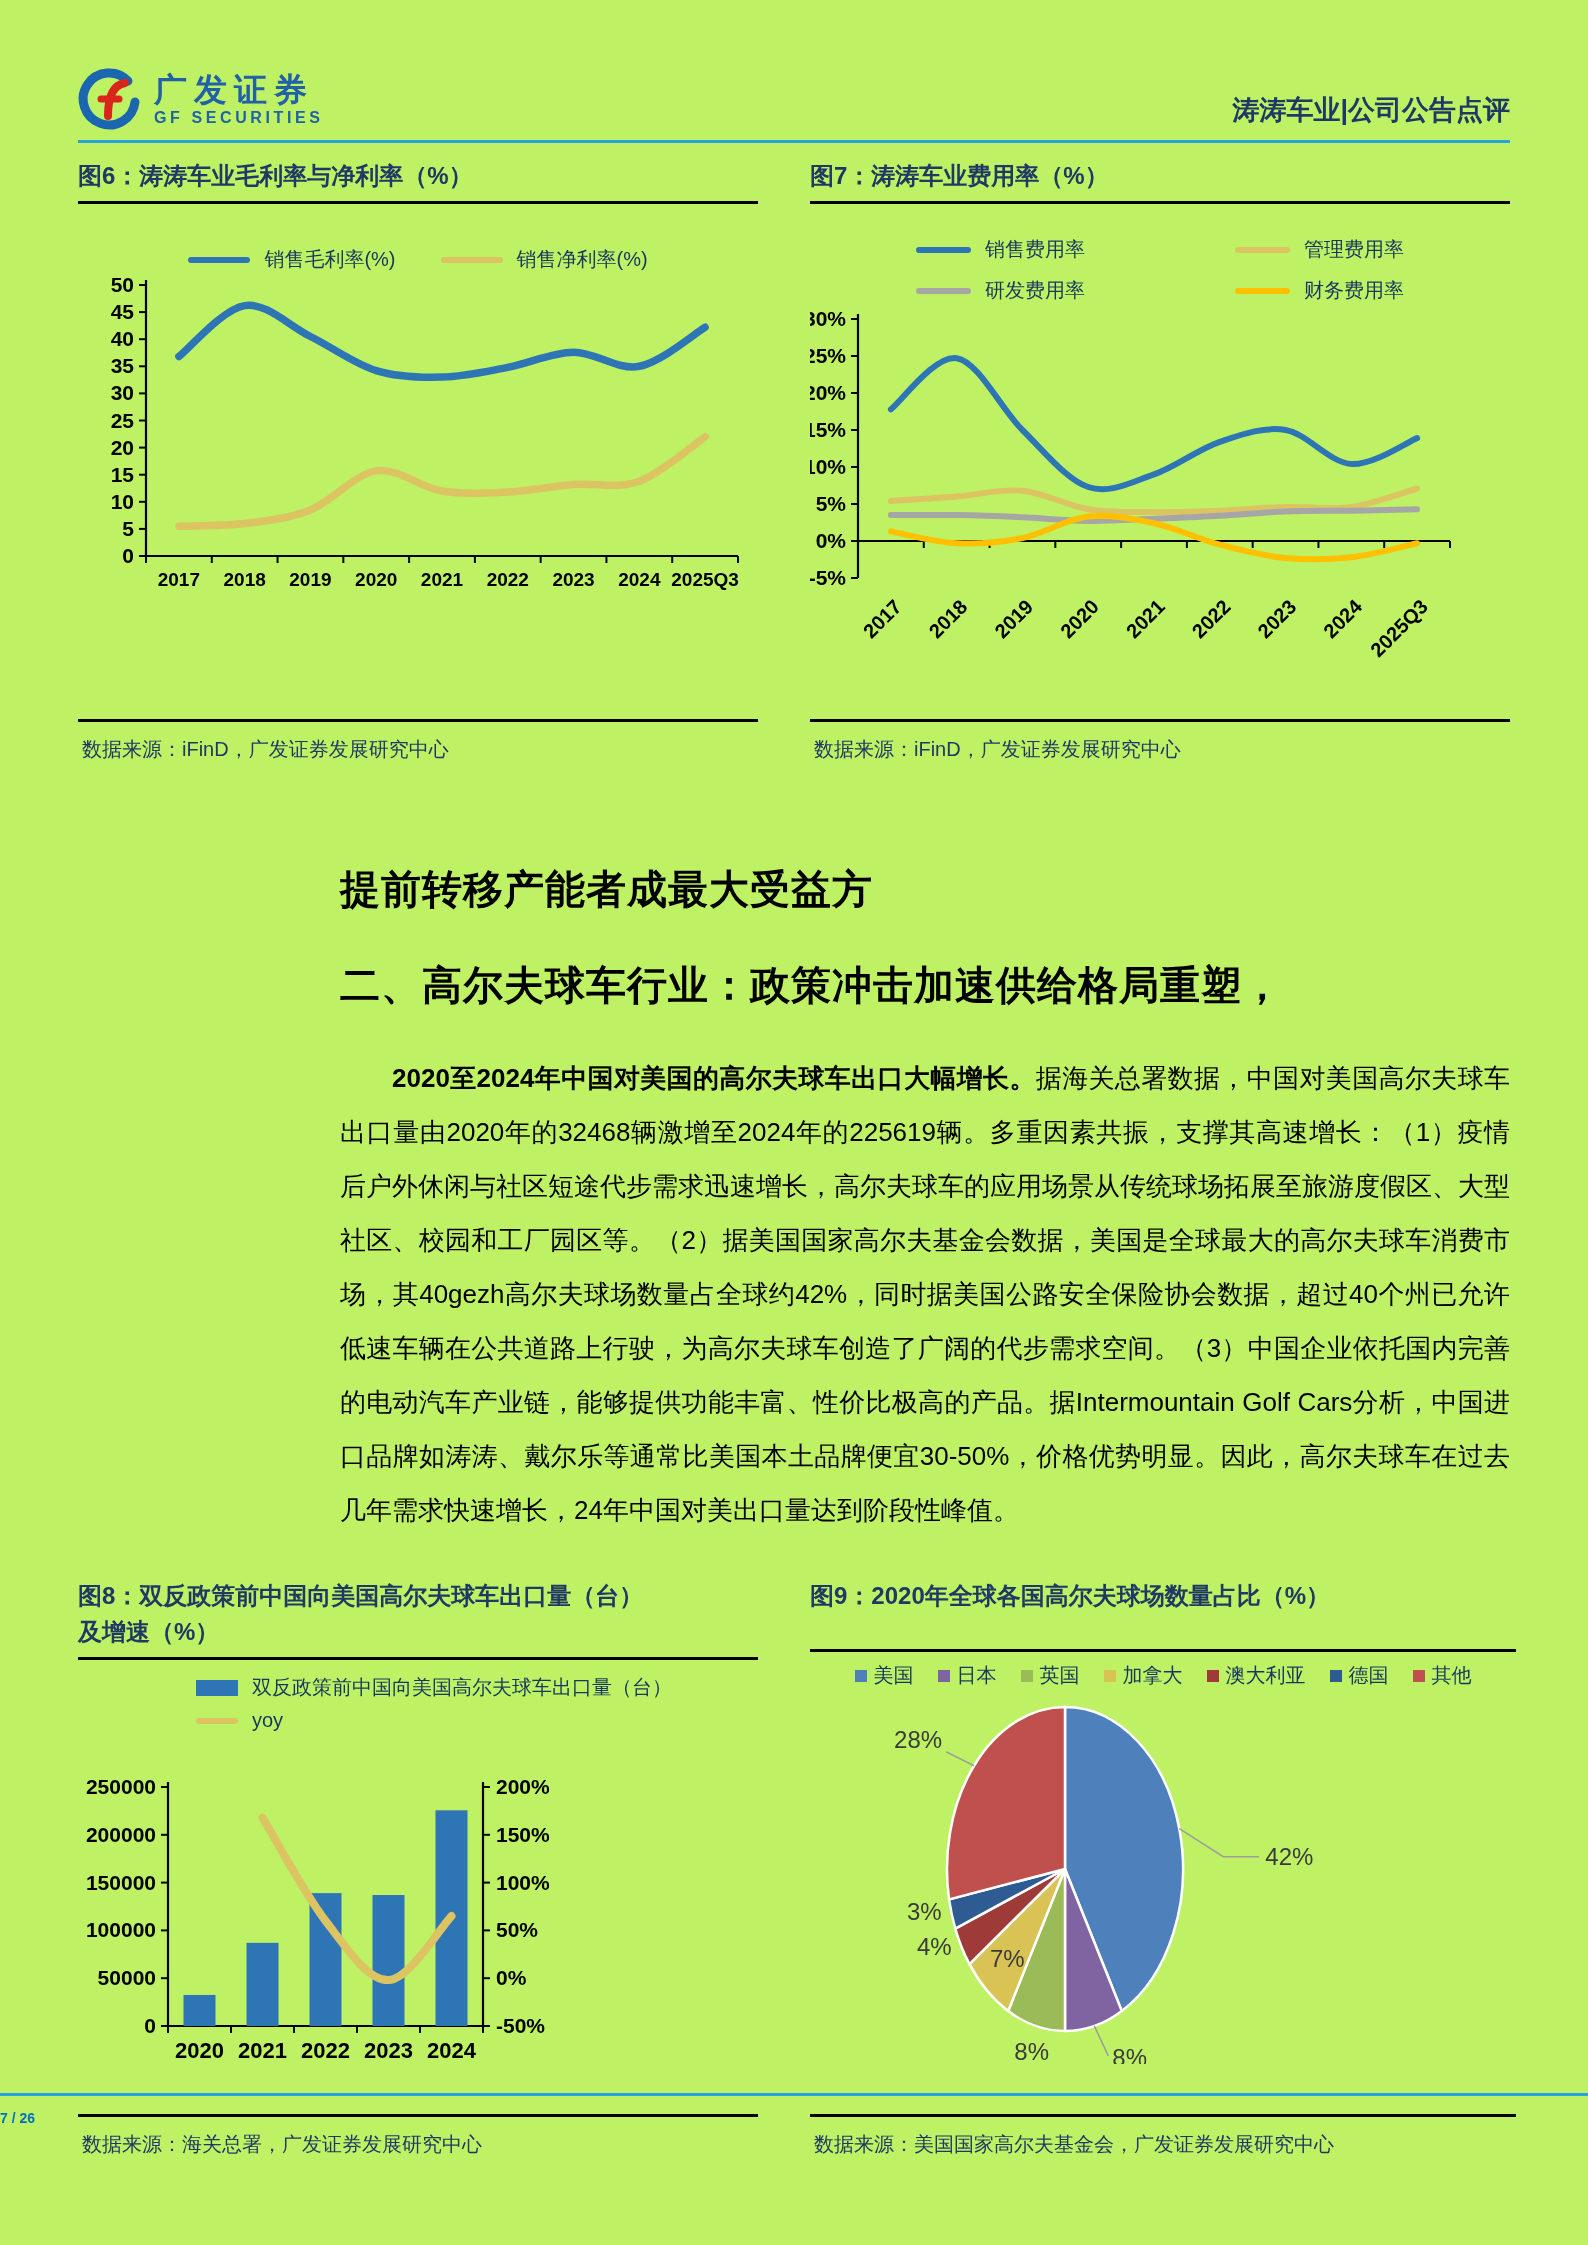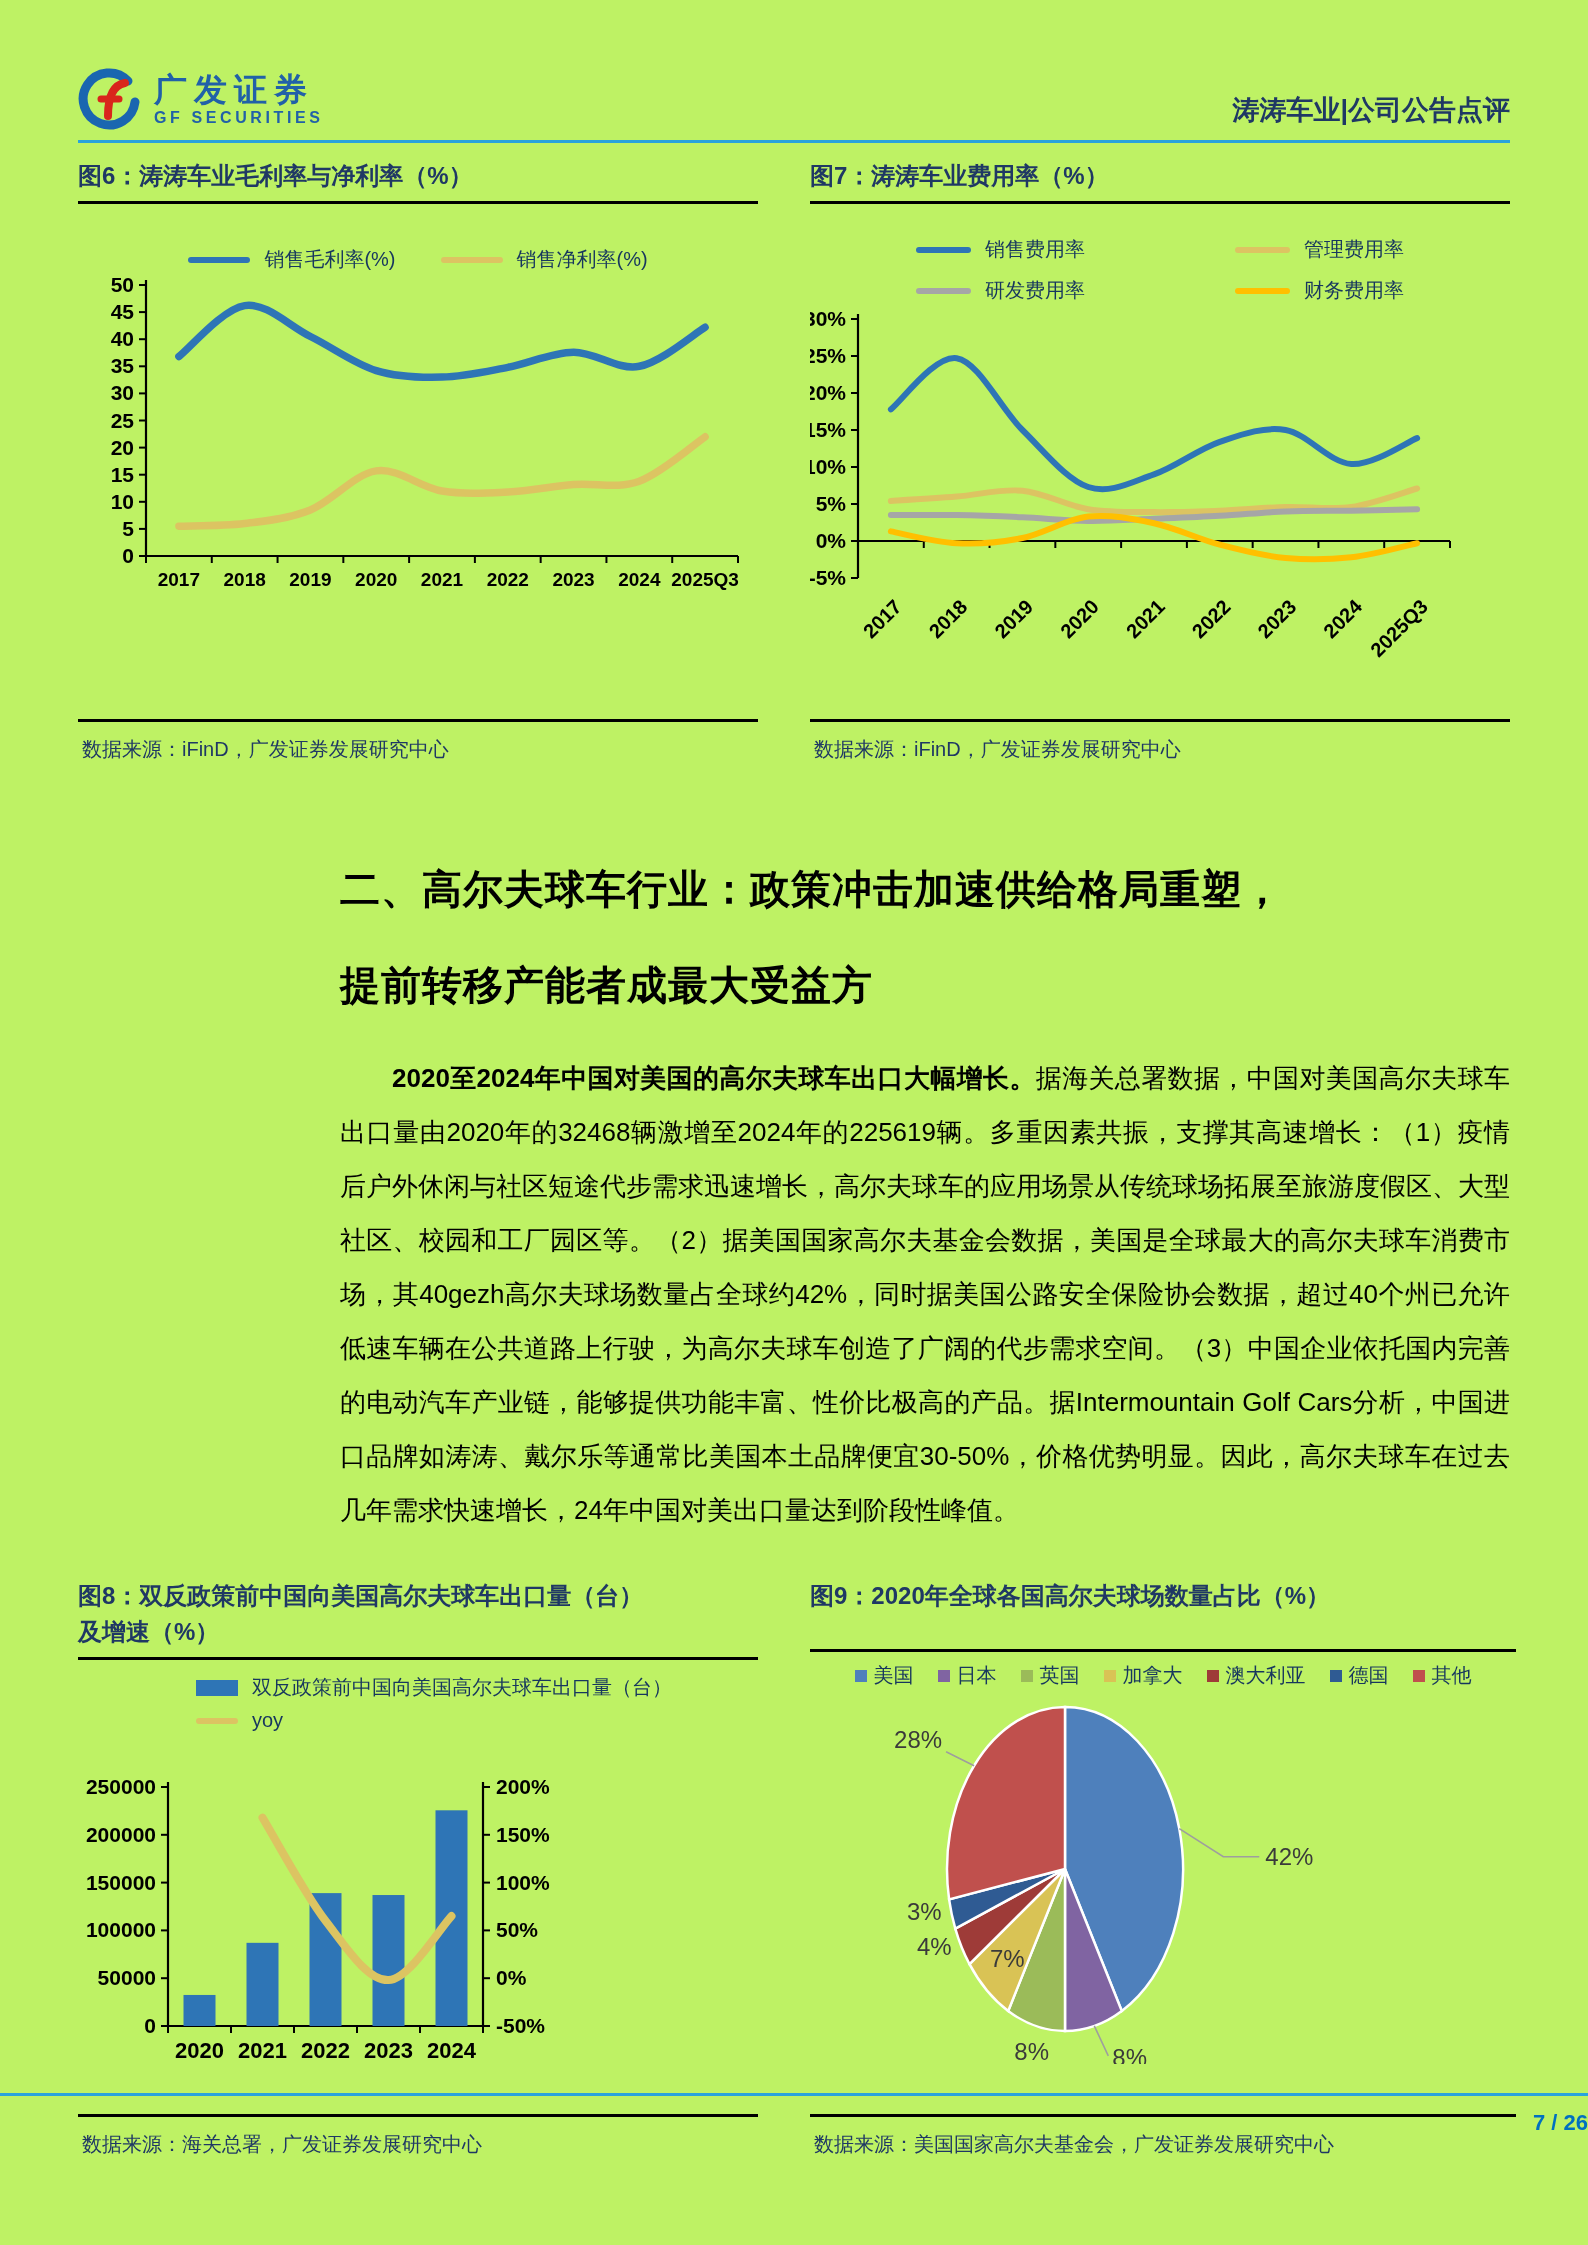--- a/index.html
+++ b/index.html
@@ -43,21 +43,21 @@
   .section-heading{margin:78px 0 0 262px;font-size:40px;font-weight:700;color:#000;line-height:96px;letter-spacing:1px;}
   .body-text{margin:18px 0 0 262px;width:1170px;font-size:26px;line-height:54px;text-align:justify;
              text-indent:2em;color:#000;}
   .body-text b{font-weight:700;}
 
   
   .footer{position:absolute;left:0;top:2093px;width:1588px;}
   .footer .rule-blue{margin:0;}
   .footer-row{display:flex;justify-content:space-between;padding:10px 46px 0 46px;
               font-size:24px;font-weight:600;color:#0070C0;}
-  .page-num{text-align:right;margin-top:14px;font-size:22px;font-weight:700;color:#0070C0;}
+  .page-num{text-align:left;margin-top:14px;font-size:14px;font-weight:700;color:#0070C0;}
 
   svg text{font-family:"Liberation Sans","DejaVu Sans",sans-serif;}
 </style>
 </head>
 <body>
 
 <div class="page">
   <div class="content">
 
     <div class="header">
@@ -205,22 +205,22 @@
             <path d="M80.9,197.0C91.9,196.3,124.7,194.3,146.7,192.6C168.6,190.9,190.5,184.6,212.4,186.7C234.4,188.8,256.3,201.6,278.2,205.2C300.1,208.8,322.1,207.9,344.0,208.1C365.9,208.4,387.9,207.5,409.8,206.7C431.7,205.8,453.6,203.6,475.6,203.0C497.5,202.3,519.4,206.0,541.3,203.0C563.3,199.9,596.1,187.5,607.1,184.5" fill="none" stroke="#DCC462" stroke-width="6" stroke-linecap="round" stroke-linejoin="round"></path>
             <path d="M80.9,211.1C91.9,211.1,124.7,210.7,146.7,211.1C168.6,211.5,190.5,212.3,212.4,213.3C234.4,214.3,256.3,216.8,278.2,217.0C300.1,217.3,322.1,215.7,344.0,214.8C365.9,213.9,387.9,213.1,409.8,211.8C431.7,210.6,453.6,208.3,475.6,207.4C497.5,206.5,519.4,207.0,541.3,206.7C563.3,206.3,596.1,205.4,607.1,205.2" fill="none" stroke="#A6A6A6" stroke-width="6" stroke-linecap="round" stroke-linejoin="round"></path>
             <path d="M80.9,227.4C91.9,229.4,124.7,238.1,146.7,239.2C168.6,240.3,190.5,238.5,212.4,234.0C234.4,229.6,256.3,215.0,278.2,212.6C300.1,210.1,322.1,214.6,344.0,219.2C365.9,223.9,387.9,234.9,409.8,240.7C431.7,246.5,453.6,251.9,475.6,254.0C497.5,256.1,519.4,255.7,541.3,253.3C563.3,250.8,596.1,241.6,607.1,239.2" fill="none" stroke="#FFC000" stroke-width="6" stroke-linecap="round" stroke-linejoin="round"></path>
           </svg>
         <div class="rule-black bottom"></div>
         <div class="fig-source">数据来源：iFinD，广发证券发展研究中心</div>
       </figure>
     </div>
 
     <div class="section-heading">
+      <div>提前转移产能者成最大受益方</div>
       <div>二、高尔夫球车行业：政策冲击加速供给格局重塑，</div>
-      <div>提前转移产能者成最大受益方</div>
     </div>
 
     <p class="body-text"><b>2020至2024年中国对美国的高尔夫球车出口大幅增长。</b><span>据海关总署数据，中国对美国高尔夫球车出口量由2020年的32468辆激增至2024年的225619辆。多重因素共振，支撑其高速增长：（1）疫情后户外休闲与社区短途代步需求迅速增长，高尔夫球车的应用场景从传统球场拓展至旅游度假区、大型社区、校园和工厂园区等。（2）据美国国家高尔夫基金会数据，美国是全球最大的高尔夫球车消费市场，其40gezh高尔夫球场数量占全球约42%，同时据美国公路安全保险协会数据，超过40个州已允许低速车辆在公共道路上行驶，为高尔夫球车创造了广阔的代步需求空间。（3）中国企业依托国内完善的电动汽车产业链，能够提供功能丰富、性价比极高的产品。据Intermountain Golf Cars分析，中国进口品牌如涛涛、戴尔乐等通常比美国本土品牌便宜30-50%，价格优势明显。因此，高尔夫球车在过去几年需求快速增长，24年中国对美出口量达到阶段性峰值。</span></p>
 
     <div class="fig-row row2" style="margin-top:36px">
 
       <figure class="fig c1" style="margin:0">
         <div class="fig-title-block">
           <div class="fig-title" style="padding-bottom:0">图8：双反政策前中国向美国高尔夫球车出口量（台）</div>
           <div class="fig-title" style="padding-top:2px">及增速（%）</div>

